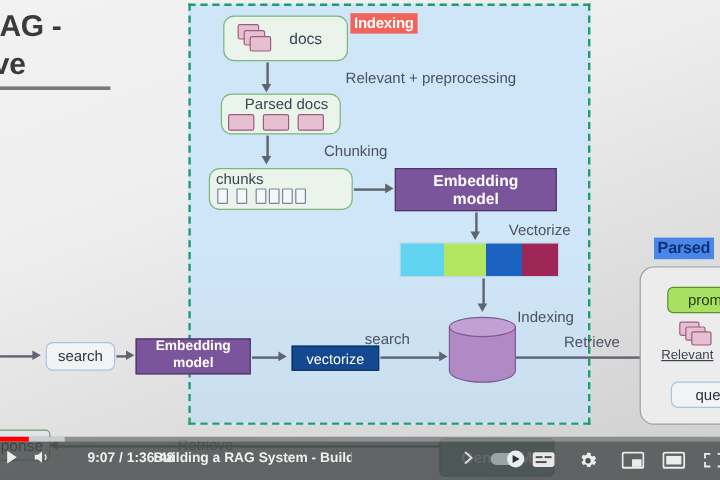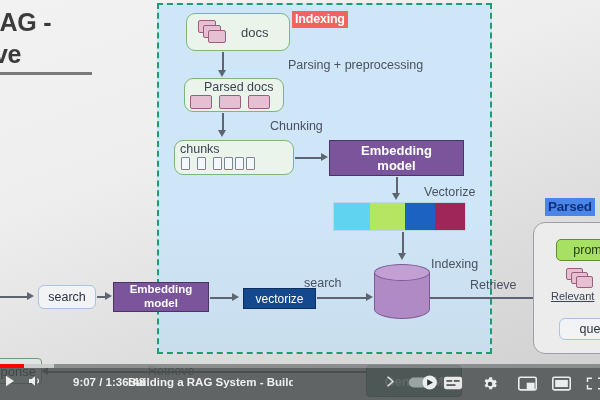--- a/index.html
+++ b/index.html
@@ -368,21 +368,21 @@
   <div id="box-docs" class="gbox"></div>
   <div id="docs-stack" class="docstack">
       <i></i>
       <i></i>
       <i></i>
     </div>
   <div id="docs-text" class="gbox-label">docs</div>
 
   <div class="arrow-v" style="left:222px; top:52px; height:19px;"></div>
   <div class="ahead ahead-down" style="left:217.5px; top:70px;"></div>
-  <div id="t-parsing" class="ftext">Parsing + preprocessing</div>
+  <div id="t-parsing" class="ftext">Relevant + preprocessing</div>
 
   <div id="box-parsed" class="gbox"></div>
   <div id="parsed-text" class="gbox-label">Parsed docs</div>
   <div id="parsed-chips">
       <span class="chip"></span>
       <span class="chip"></span>
       <span class="chip"></span>
     </div>
 
   <div class="arrow-v" style="left:222px; top:113px; height:17px;"></div>

